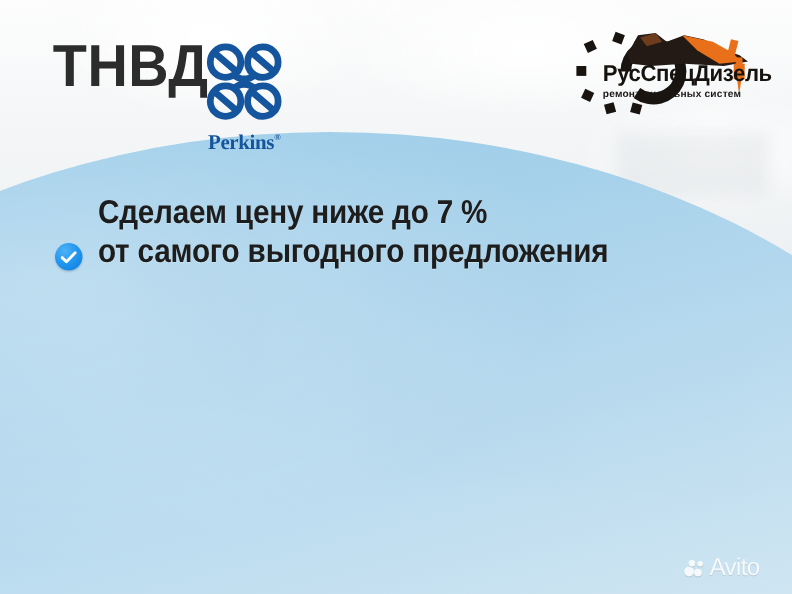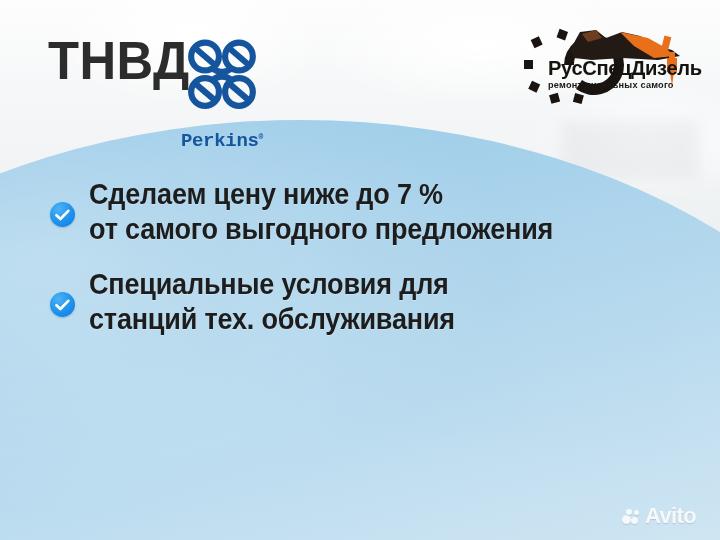--- a/index.html
+++ b/index.html
@@ -61,42 +61,42 @@
   .tnvd{
     position:absolute;left:48px;top:33px;
     font-size:54px;line-height:54px;letter-spacing:.5px;
     color:#2c2c2c;font-weight:700;
     font-family:"Liberation Sans", sans-serif;
     transform:scaleX(.94);transform-origin:left top;
   }
 
   .perkins{position:absolute;left:176px;top:38px;width:92px;text-align:center;}
   .perkins-word{
-    margin-top:14px;color:#15559d;font-weight:700;font-size:19px;letter-spacing:-.3px;
-    font-family:Liberation Mono, monospace;
+    margin-top:2px;color:#15559d;font-weight:700;font-size:19px;letter-spacing:-.3px;
+    font-family:Liberation Serif, serif;
   }
   .perkins-word sup{font-size:8px;vertical-align:super;}
 
   
   .complogo{position:absolute;left:520px;top:22px;width:190px;height:86px;}
   .complogo-name{
     position:absolute;left:28px;top:34px;
     font-size:21px;font-weight:700;color:#16130f;letter-spacing:-.4px;
     white-space:nowrap;font-family:"Liberation Sans", sans-serif;
     transform:scaleX(.96);transform-origin:left top;
   }
   .complogo-sub{
     position:absolute;left:28px;top:58px;
     font-size:9.2px;font-weight:700;color:#1a1714;letter-spacing:.2px;
     white-space:nowrap;font-family:"Liberation Sans", sans-serif;
   }
 
   
   .bullets{position:absolute;left:50px;top:176px;width:600px;}
-  .bullet{position:relative;display:flex;align-items:center;margin-bottom:20px;}
+  .bullet{position:relative;display:flex;align-items:flex-end;margin-bottom:20px;}
   .check{
     flex:0 0 auto;width:25px;height:25px;border-radius:50%;
     margin-top:7px;margin-right:14px;
     background:radial-gradient(circle at 35% 28%,#4eb2f5 0%,#2196ef 48%,#0d79dd 100%);
     box-shadow:0 1px 2px rgba(0,0,0,.18);
     display:flex;align-items:center;justify-content:center;
   }
   .check svg{display:block;}
   .btext{
     color:#1d1d1d;font-weight:700;
@@ -114,21 +114,21 @@
     display:flex;align-items:center;opacity:.88;
   }
   .avito-dots{position:relative;width:20px;height:18px;margin-right:3px;}
   .avito-dots i{position:absolute;border-radius:50%;background:#fdfdfd;
     box-shadow:0 1px 1px rgba(120,130,140,.35);display:block;}
   .avito-d1{width:9px;height:9px;left:0;top:8px;}
   .avito-d2{width:7px;height:7px;left:9px;top:10px;}
   .avito-d3{width:6px;height:6px;left:4px;top:2px;}
   .avito-d4{width:5px;height:5px;left:12px;top:3px;}
   .avito-word{
-    font-size:22px;font-weight:700;color:#fcfcfc;letter-spacing:-.6px;
+    font-size:22px;font-weight:400;color:#fcfcfc;letter-spacing:-.6px;
     font-family:"Liberation Sans", sans-serif;
     text-shadow:0 1px 1px rgba(120,130,140,.35);
   }
 </style>
 </head>
 <body>
 
 <div id="card">
 
   <div class="bg-sky"></div>
@@ -183,50 +183,39 @@
           <path d="M8 30 L18 12 L34 10 L44 18 L60 12 L78 16 L96 26 L110 30 L118 36 L96 40 L60 38 L30 40 L12 38 Z" fill="#231a15"></path>
           <path d="M58 12 L86 18 L104 28 L112 36 L92 38 L72 26 Z" fill="#e8701a"></path>
           <path d="M20 14 L34 10 L40 18 L26 22 Z" fill="#6d3d1e"></path>
           <rect x="100" y="16" width="7" height="20" fill="#e8701a" transform="rotate(14 103 26)"></rect>
         </g>
       </svg>
       <svg width="14" height="34" viewBox="0 0 14 34" style="position:absolute;left:145px;top:30px;" aria-hidden="true">
         <path d="M4 0 h6 v6 h2 v14 h-3 l-2 14 -2 -14 h-3 v-14 h2 z" fill="#e8701a"></path>
       </svg>
       <div class="complogo-name">РусСпецДизель</div>
-      <div class="complogo-sub">ремонт дизельных самого</div>
+      <div class="complogo-sub">ремонт дизельных систем</div>
     </div>
   </div>
 
   <div class="bullets">
 
     <div class="bullet">
       <span class="check">
         <svg width="15" height="12" viewBox="0 0 15 12" aria-hidden="true">
           <path d="M1.5 6.2 L5.4 10 L13.3 1.8" fill="none" stroke="#ffffff" stroke-width="2.6" stroke-linecap="round" stroke-linejoin="round"></path>
         </svg>
       </span>
       <span class="btext">
         <span class="l">Сделаем цену ниже до 7 %</span>
         <span class="l">от самого выгодного предложения</span>
       </span>
     </div>
 
 
-    <div class="bullet">
-      <span class="check">
-        <svg width="15" height="12" viewBox="0 0 15 12" aria-hidden="true">
-          <path d="M1.5 6.2 L5.4 10 L13.3 1.8" fill="none" stroke="#ffffff" stroke-width="2.6" stroke-linecap="round" stroke-linejoin="round"></path>
-        </svg>
-      </span>
-      <span class="btext">
-        <span class="l">Специальные условия для</span>
-        <span class="l">станций тех. обслуживания</span>
-      </span>
-    </div>
 
   </div>
 
   <div class="avito">
     <span class="avito-dots">
       <i class="avito-d1"></i>
         <i class="avito-d2"></i>
         <i class="avito-d3"></i>
         <i class="avito-d4"></i>
     </span>

